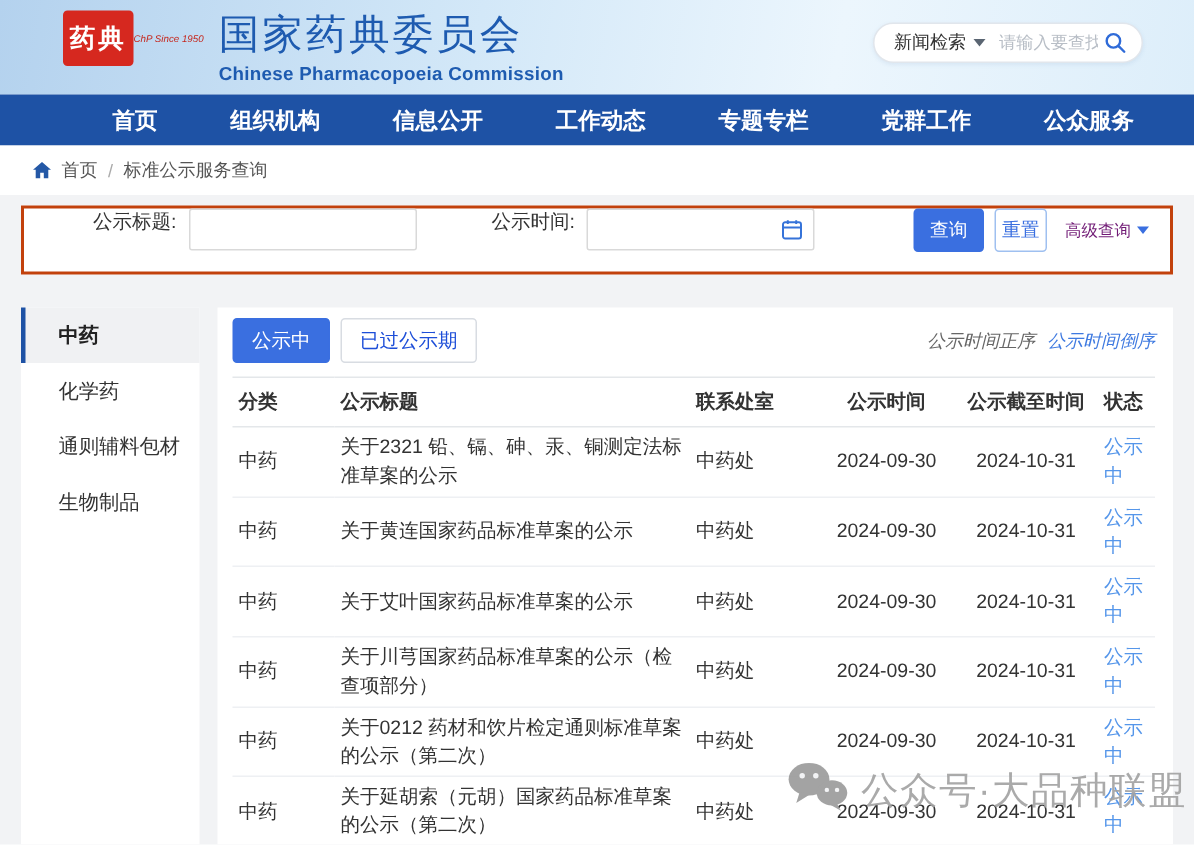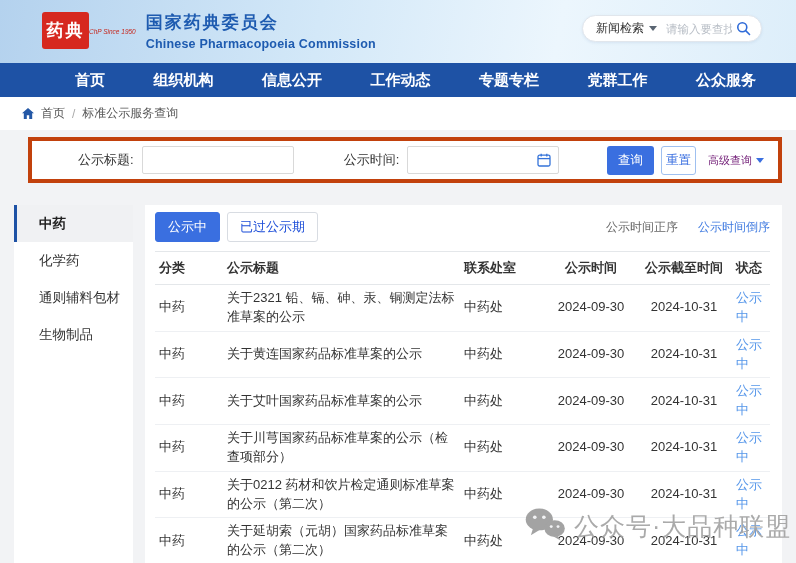--- a/index.html
+++ b/index.html
@@ -16,21 +16,21 @@
   }
   .logo-wrap { display:flex; align-items:flex-start; margin-left:42px; }
   .seal-box { display:flex; flex-direction:row; align-items:center; }
   .seal {
     width:47px; height:37px; background:#d6281f; color:#fff; border-radius:3px;
     display:flex; align-items:center; justify-content:center;
     font-size:17px; font-weight:bold; letter-spacing:2px;
   }
   .seal-cap { font-size:6.5px; color:#c5271d; font-style:italic; margin-top:2px; white-space:nowrap; }
   .titles { margin-left:10px; margin-top:2px; }
-  .site-title { font-size:17px; font-weight:bold; color:#1e5bb0; letter-spacing:2px; line-height:1.1; }
+  .site-title { font-size:27px; font-weight:normal; color:#1e5bb0; letter-spacing:2px; line-height:1.1; }
   .site-subtitle { font-size:12.5px; font-weight:bold; color:#1e5bb0; margin-top:4px; letter-spacing:.2px; }
   .search-pill {
     position:absolute; right:34px; top:15px; width:180px; height:27px;
     background:#fff; border:1px solid #e1e6ec; border-radius:14px;
     display:flex; align-items:center; padding:0 10px 0 13px;
     box-shadow:0 1px 3px rgba(80,120,170,.12);
   }
   .search-cat { font-size:12px; color:#333; white-space:nowrap; display:flex; align-items:center; cursor:pointer; }
   .caret {
     display:inline-block; width:0; height:0; margin-left:5px;
@@ -52,22 +52,22 @@
   .breadcrumb-bar {
     position:absolute; left:0; top:97px; width:796px; height:33px; background:#fff;
     display:flex; align-items:center; padding-left:22px; font-size:12px; color:#666;
   }
   .crumb-home { display:flex; align-items:center; margin-right:7px; cursor:pointer; }
   .crumb-link { color:#555; cursor:pointer; }
   .crumb-sep { margin:0 7px; color:#aaa; }
   .crumb-current { color:#555; }
   
   .filter-card {
-    position:absolute; left:28px; right:14px; top:137px; height:46px;
-    background:#fff; border:4px solid #c2410c; display:flex; align-items:center;
+    position:absolute; left:14px; right:14px; top:137px; height:46px;
+    background:#fff; border:2px solid #c2410c; display:flex; align-items:flex-start;
   }
   .f-label { font-size:13px; color:#333; margin-left:46px; }
   .f-label2 { margin-left:50px; }
   .f-input {
     width:152px; height:28px; border:1px solid #d9d9d9; border-radius:2px;
     margin-left:8px; font-size:12px; padding:0 8px; outline:none; color:#333;
   }
   .date-wrap { position:relative; margin-left:8px; }
   .date-wrap .f-input { margin-left:0; padding-right:26px; }
   .cal-icon { position:absolute; right:8px; top:7px; pointer-events:none; display:flex; }
@@ -90,21 +90,21 @@
   }
   .side-item.active { background:#f0f1f3; border-left-color:#1e52a5; font-weight:bold; color:#222; }
   
   .content { position:absolute; left:145px; right:14px; top:205px; bottom:0; background:#fff; padding:7px 12px 0 10px; }
   .toolbar { display:flex; align-items:center; }
   .tab {
     font-size:13px; padding:5px 12px; border-radius:3px; cursor:pointer; white-space:nowrap;
   }
   .tab.active { background:#3a6fe0; color:#fff; border:1px solid #3a6fe0; }
   .tab.inactive { background:#fff; color:#1d4ed8; border:1px solid #d8dce2; margin-left:7px;text-align:right; }
-  .sort-links { margin-left:auto; display:flex; align-items:center; gap:20px; }
+  .sort-links { margin-left:auto; display:flex; align-items:center; gap:8px;font-style:italic; }
   .sort-link { font-size:12px; color:#666; cursor:pointer; white-space:nowrap; }
   .sort-link.active { color:#3f7ae0; }
   
   table.pub { width:100%; border-collapse:collapse; margin-top:9px; table-layout:fixed; }
   .pub th {
     text-align:left; font-size:13px; font-weight:bold; color:#333;
     padding:7px 4px; border-top:1px solid #e4e7ea; border-bottom:1px solid #e4e7ea; white-space:nowrap;
   }
   .pub td { font-size:13px; color:#333; padding:4px 4px; border-bottom:1px solid #eef0f3; line-height:1.45; }
   .pub th:nth-child(1){ width:68px; }

